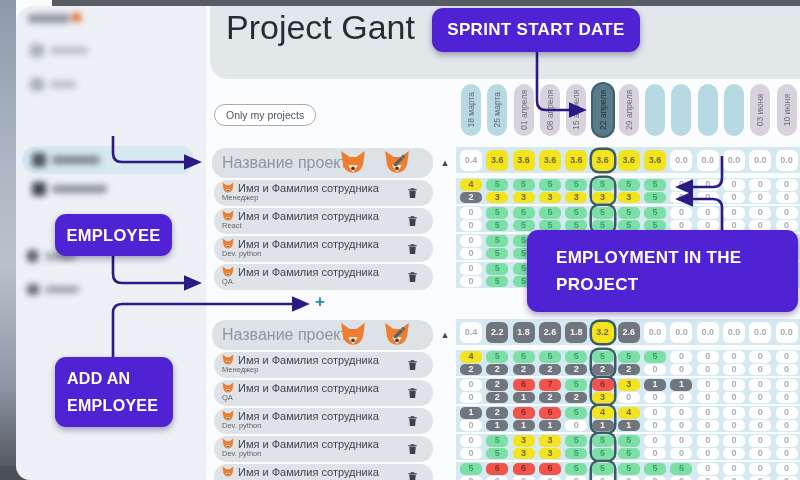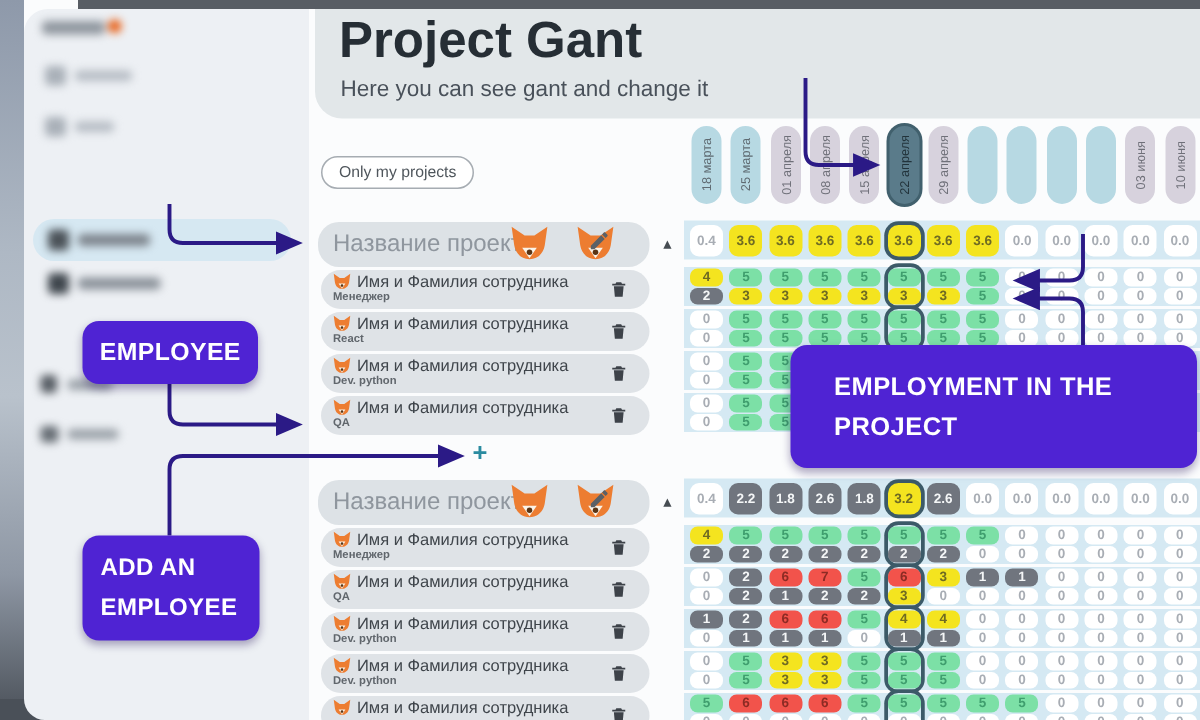--- a/index.html
+++ b/index.html
@@ -16,21 +16,21 @@
   #sidebar{position:absolute;left:16px;top:6px;width:190px;height:474px;background:#edf0f4;
     border-radius:16px 0 0 14px;}
   .blur{filter:blur(3px);}
   .sb-bar{position:absolute;border-radius:3px;}
   .sb-ico{position:absolute;border-radius:3px;}
   #sb-sel{position:absolute;left:6px;top:140px;width:172px;height:28px;background:#d6e8f2;border-radius:14px;}
 
   
   #main{position:absolute;left:206px;top:6px;width:594px;height:474px;background:#fbfcfd;}
   #header-panel{position:absolute;left:4px;top:0;width:590px;height:73px;background:#e2e7e9;border-radius:0 0 0 18px;}
-  #page-title{position:absolute;left:16px;top:2px;font-size:34px;font-weight:700;color:#262e35;}
+  #page-title{position:absolute;left:16px;top:2px;font-size:34px;font-weight:400;color:#262e35;}
   #page-subtitle{position:absolute;left:17px;top:45px;font-size:15px;color:#49515a;}
   #only-btn{position:absolute;left:8px;top:98px;background:#fff;border:1px solid #a6acb2;border-radius:13px;
     font-size:10.5px;color:#4f565c;padding:4px 11px;}
 
   
   .dpill{position:absolute;width:20px;height:52px;border-radius:10px;display:flex;align-items:center;justify-content:center;}
   .dpill span{writing-mode:vertical-rl;transform:rotate(180deg);font-size:8.5px;white-space:nowrap;}
   .dpill.b{background:#b7d9e3;color:#5f6b72;}
   .dpill.l{background:#d7d2dd;color:#6f7079;}
   .dpill.s{background:#5a7b8a;color:#22333b;box-shadow:0 0 0 2px #41606d;}
@@ -46,21 +46,21 @@
   
   .hpill{position:absolute;left:212px;width:221px;height:30px;background:#dde2e6;border-radius:14px;
     display:flex;align-items:center;padding:0 10px;box-sizing:border-box;}
   .hname{font-size:16px;color:#8f969e;white-space:nowrap;}
   .hfox{position:absolute;}
   .caret{position:absolute;left:439px;width:12px;font-size:11px;color:#464c52;text-align:center;}
   .npill{position:absolute;left:214px;width:219px;height:26px;background:#dfe3e7;border-radius:13px;
     padding:2px 8px;box-sizing:border-box;}
   .nrow{display:flex;align-items:center;gap:4px;}
   .nname{font-size:11px;color:#3f454b;white-space:nowrap;}
-  .nrole{font-size:7.5px;color:#60666c;margin-top:-1px;font-weight:bold;}
+  .nrole{font-size:7.5px;color:#60666c;margin-top:-1px;}
   .trash{position:absolute;right:14px;top:6px;}
   #add-plus{position:absolute;left:315px;top:292px;font-size:17px;font-weight:bold;color:#2a8ba0;z-index:5;}
 
   
   .ann{position:absolute;background:#4f23d3;color:#ffffff;font-weight:bold;border-radius:11px;z-index:30;
     box-shadow:0 3px 6px rgba(25,8,80,.35);display:flex;align-items:center;letter-spacing:.3px;box-sizing:border-box;}
   #ann-sprint{left:432px;top:8px;width:208px;height:44px;justify-content:center;font-size:17px;}
   #ann-pname{left:28px;top:96px;width:168px;height:40px;justify-content:center;font-size:16.5px;}
   #ann-emp{left:55px;top:214px;width:117px;height:42px;justify-content:center;font-size:16.5px;}
   #ann-gen{left:641px;top:104px;width:157px;height:52px;padding-left:12px;font-size:16.5px;line-height:25px;}
@@ -95,21 +95,20 @@
       <div class="sb-ico" style="left:11px;top:244px;width:11px;height:12px;background:#575d64;"></div>
       <div class="sb-bar" style="left:29px;top:247px;width:30px;height:7px;background:#9aa1a8;"></div>
       <div class="sb-ico" style="left:11px;top:278px;width:12px;height:11px;background:#666d74;"></div>
       <div class="sb-bar" style="left:29px;top:280px;width:34px;height:7px;background:#9aa1a8;"></div>
     </div>
   </div>
 
   <div id="main">
     <div id="header-panel">
       <div id="page-title">Project Gant</div>
-      <div id="page-subtitle">Here you can see gant and change it</div>
     </div>
     <button id="only-btn">Only my projects</button>
   </div>
 
   <div id="grid-layer">
       <div class="dpill b" style="left: 461px; top: 84px;">
         <span>18 марта</span>
       </div>
       <div class="dpill b" style="left: 487.3px; top: 84px;">
         <span>25 марта</span>
@@ -822,16 +821,17 @@
     <g fill="none" stroke="#2b1a86" stroke-width="2.6">
       <path d="M537 52 V101 Q537 110 546 110 H583" marker-end="url(#ah)"></path>
       <path d="M113 136 V153 Q113 162 122 162 H198" marker-end="url(#ah)"></path>
       <path d="M113 256 V274 Q113 283 122 283 H198" marker-end="url(#ah)"></path>
       <path d="M113 357 V313 Q113 304 122 304 H306" marker-end="url(#ah)"></path>
       <path d="M722 156 V178 Q722 187 713 187 H679" marker-end="url(#ah)"></path>
       <path d="M722 230 V208 Q722 199 713 199 H679" marker-end="url(#ah)"></path>
     </g>
   </svg>
 
+  <div class="ann" id="ann-sprint">SPRINT START DATE</div>
   <div class="ann" id="ann-emp">EMPLOYEE</div>
   <div class="ann" id="ann-eip">EMPLOYMENT IN THE PROJECT</div>
   <div class="ann" id="ann-add">ADD AN EMPLOYEE</div>
 </div>
 
 </body></html>

